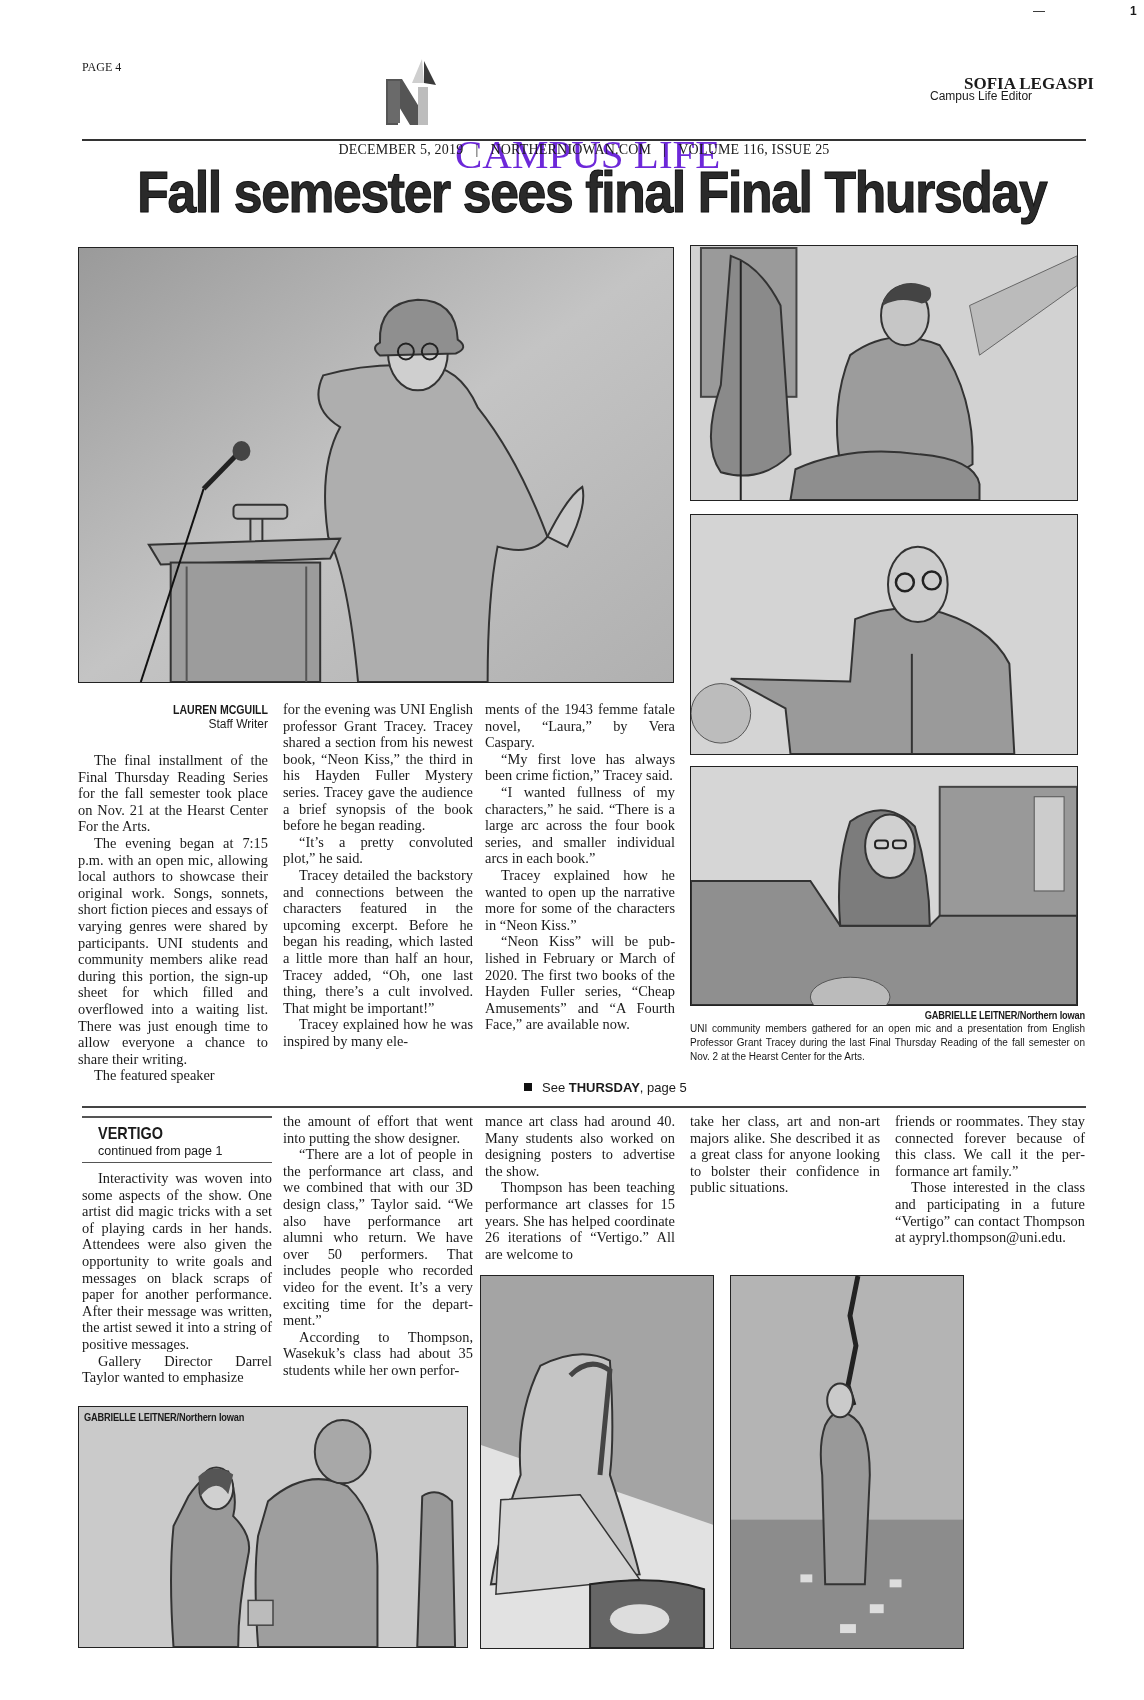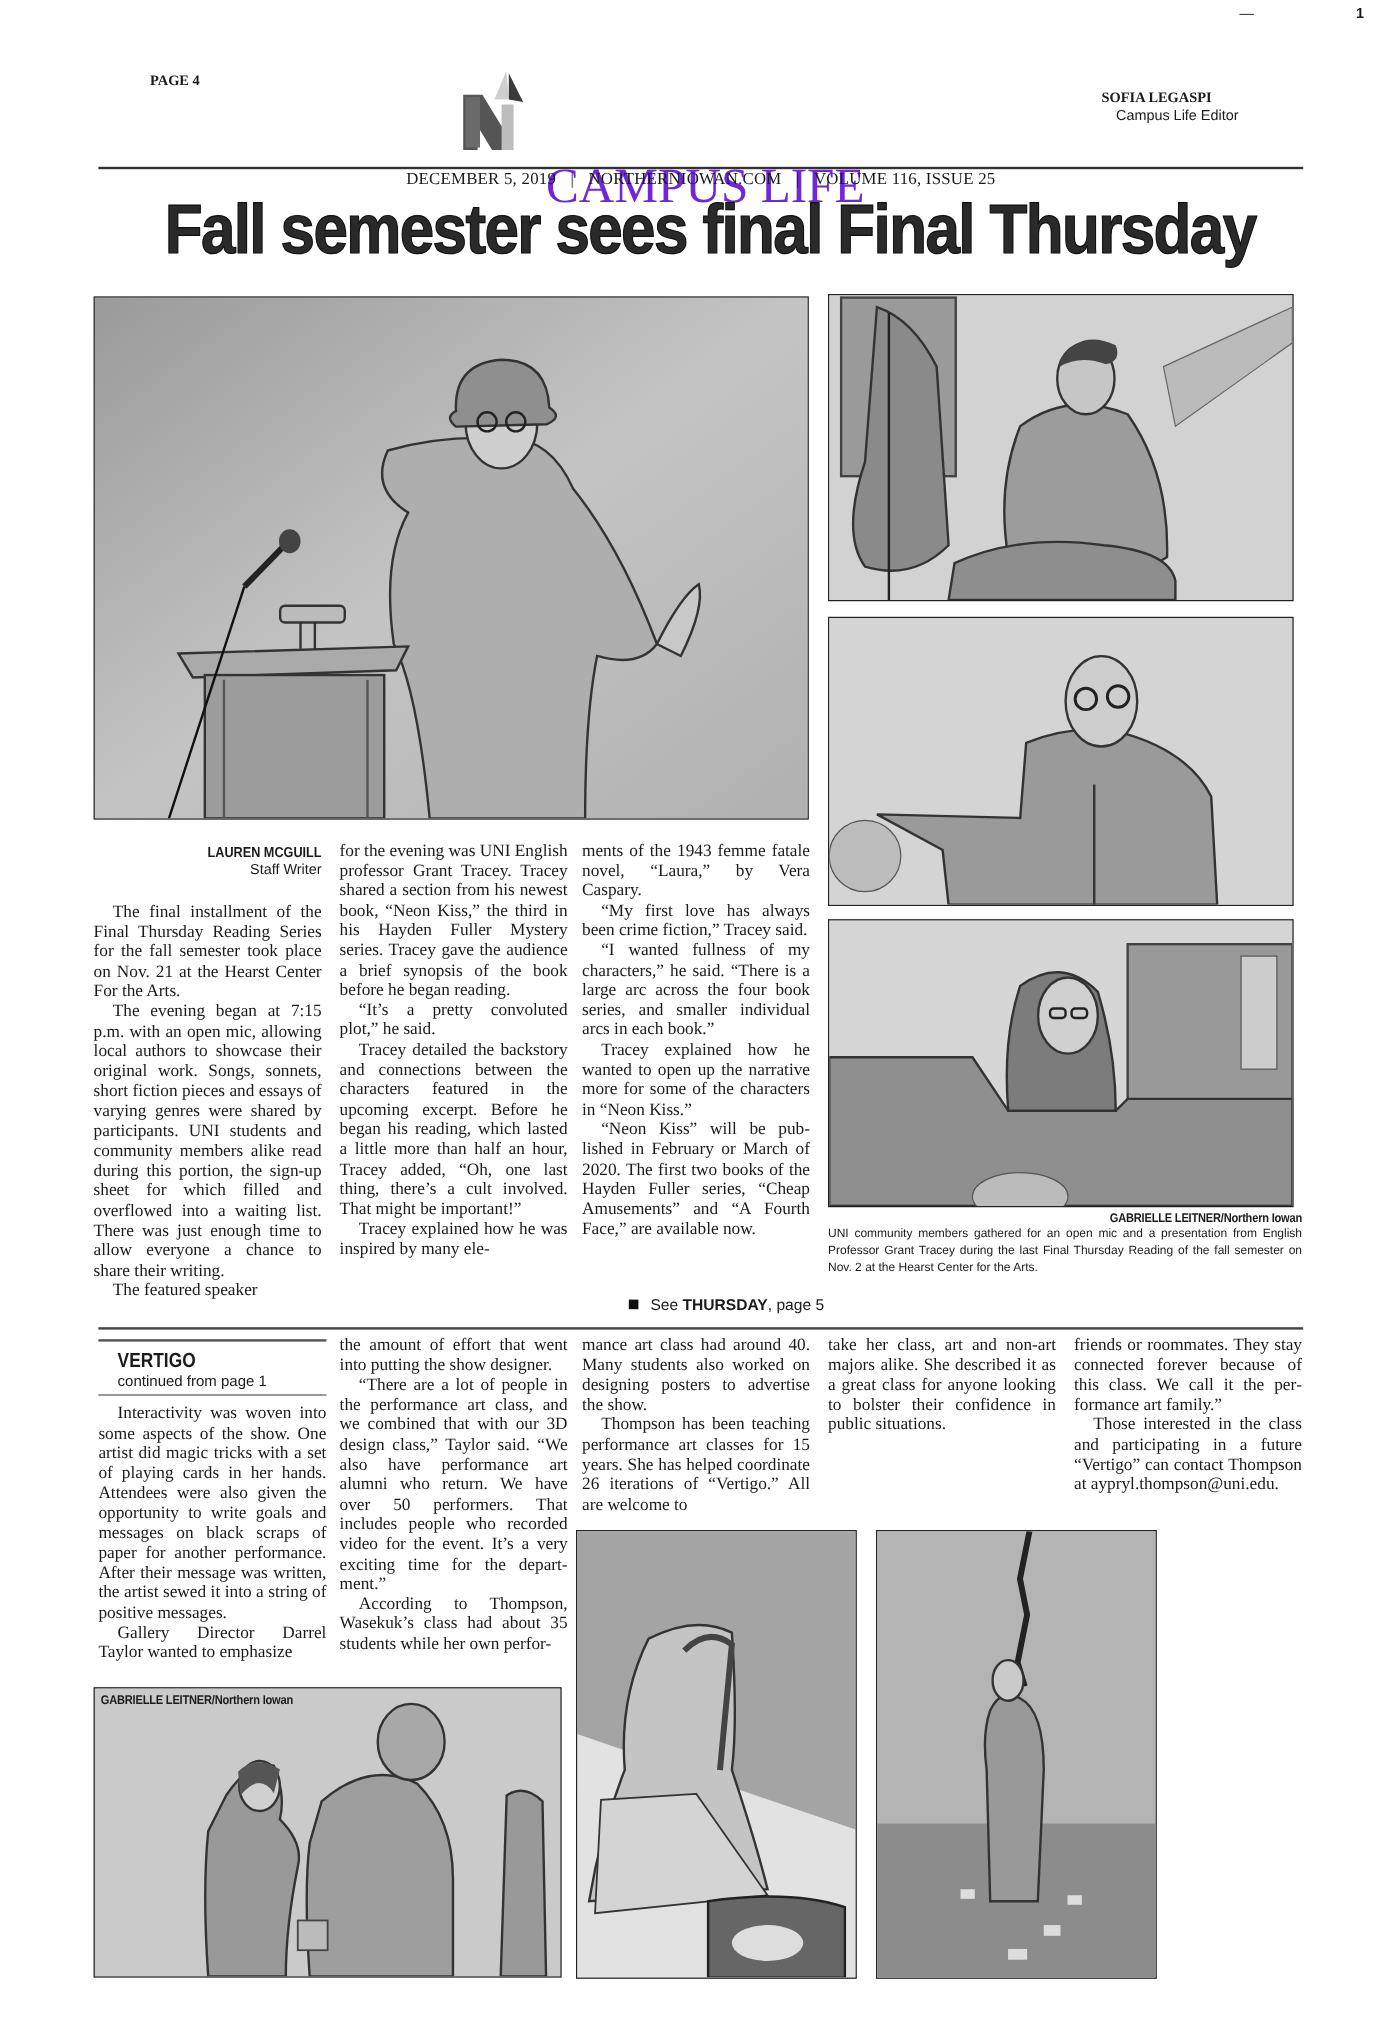--- a/index.html
+++ b/index.html
@@ -2,28 +2,28 @@
 <html><head>
 <meta charset="utf-8">
 <style>
   * { box-sizing: border-box; margin: 0; padding: 0; }
   html, body { width: 1144px; height: 1700px; background: #ffffff; overflow: hidden; }
   body { position: relative; font-family: "DejaVu Serif", serif; color: #1a1a1a; }
 
   .abs { position: absolute; }
 
   
-  .page-num { left: 82px; top: 60px; font-family: "Liberation Serif", serif; font-weight: bold; font-size: 12px; letter-spacing: 0; margin-left: 43px; }
+  .page-num { left: 82px; top: 60px; font-family: "Liberation Serif", serif; font-weight: normal; font-size: 12px; letter-spacing: 0; }
   .corner-mark { left: 1130px; top: 4px; font-family: "Liberation Sans", sans-serif; font-size: 12px; font-weight: bold; }
   .corner-dash { left: 1033px; top: 4px; font-size: 12px; font-family: "Liberation Sans", sans-serif; }
 
   .logo { left: 384px; top: 57px; width: 70px; height: 70px; }
   .section-title { left: 455px; top: 90px; font-family: "Liberation Serif", serif; font-size: 41px; letter-spacing: 0px; color: #6d28d9; line-height: 1; margin-top: 44px; }
 
-  .editor-name { left: 918px; top: 74px; font-family: "Liberation Serif", serif; font-weight: bold; font-size: 12px; }
+  .editor-name { left: 964px; top: 74px; font-family: "Liberation Serif", serif; font-weight: bold; font-size: 17px; }
   .editor-role { left: 930px; top: 89px; font-family: "Liberation Sans", sans-serif; font-size: 12px; }
 
   .rule-top { left: 82px; top: 139px; width: 1004px; height: 2px; background: #333; }
   .dateline { left: 82px; top: 142px; width: 1004px; text-align: center; font-family: "Liberation Serif", serif; font-size: 14px; letter-spacing: 0.2px; }
   .dateline .sep { display: inline-block; margin: 0 12px; }
 
   .headline { left: 82px; top: 162px; width: 1004px; text-align: center; font-family: "Liberation Sans", sans-serif; font-weight: bold; font-size: 58px; letter-spacing: -1.5px; line-height: 1.05; color: #2a2a2a; transform: scaleX(0.89); transform-origin: center top; white-space: nowrap; -webkit-text-stroke: 1px #111; text-shadow: 0 0 1px #666; }
 
   
   .photo { border: 1.5px solid #222; overflow: hidden; background: #cfcfcf; }

